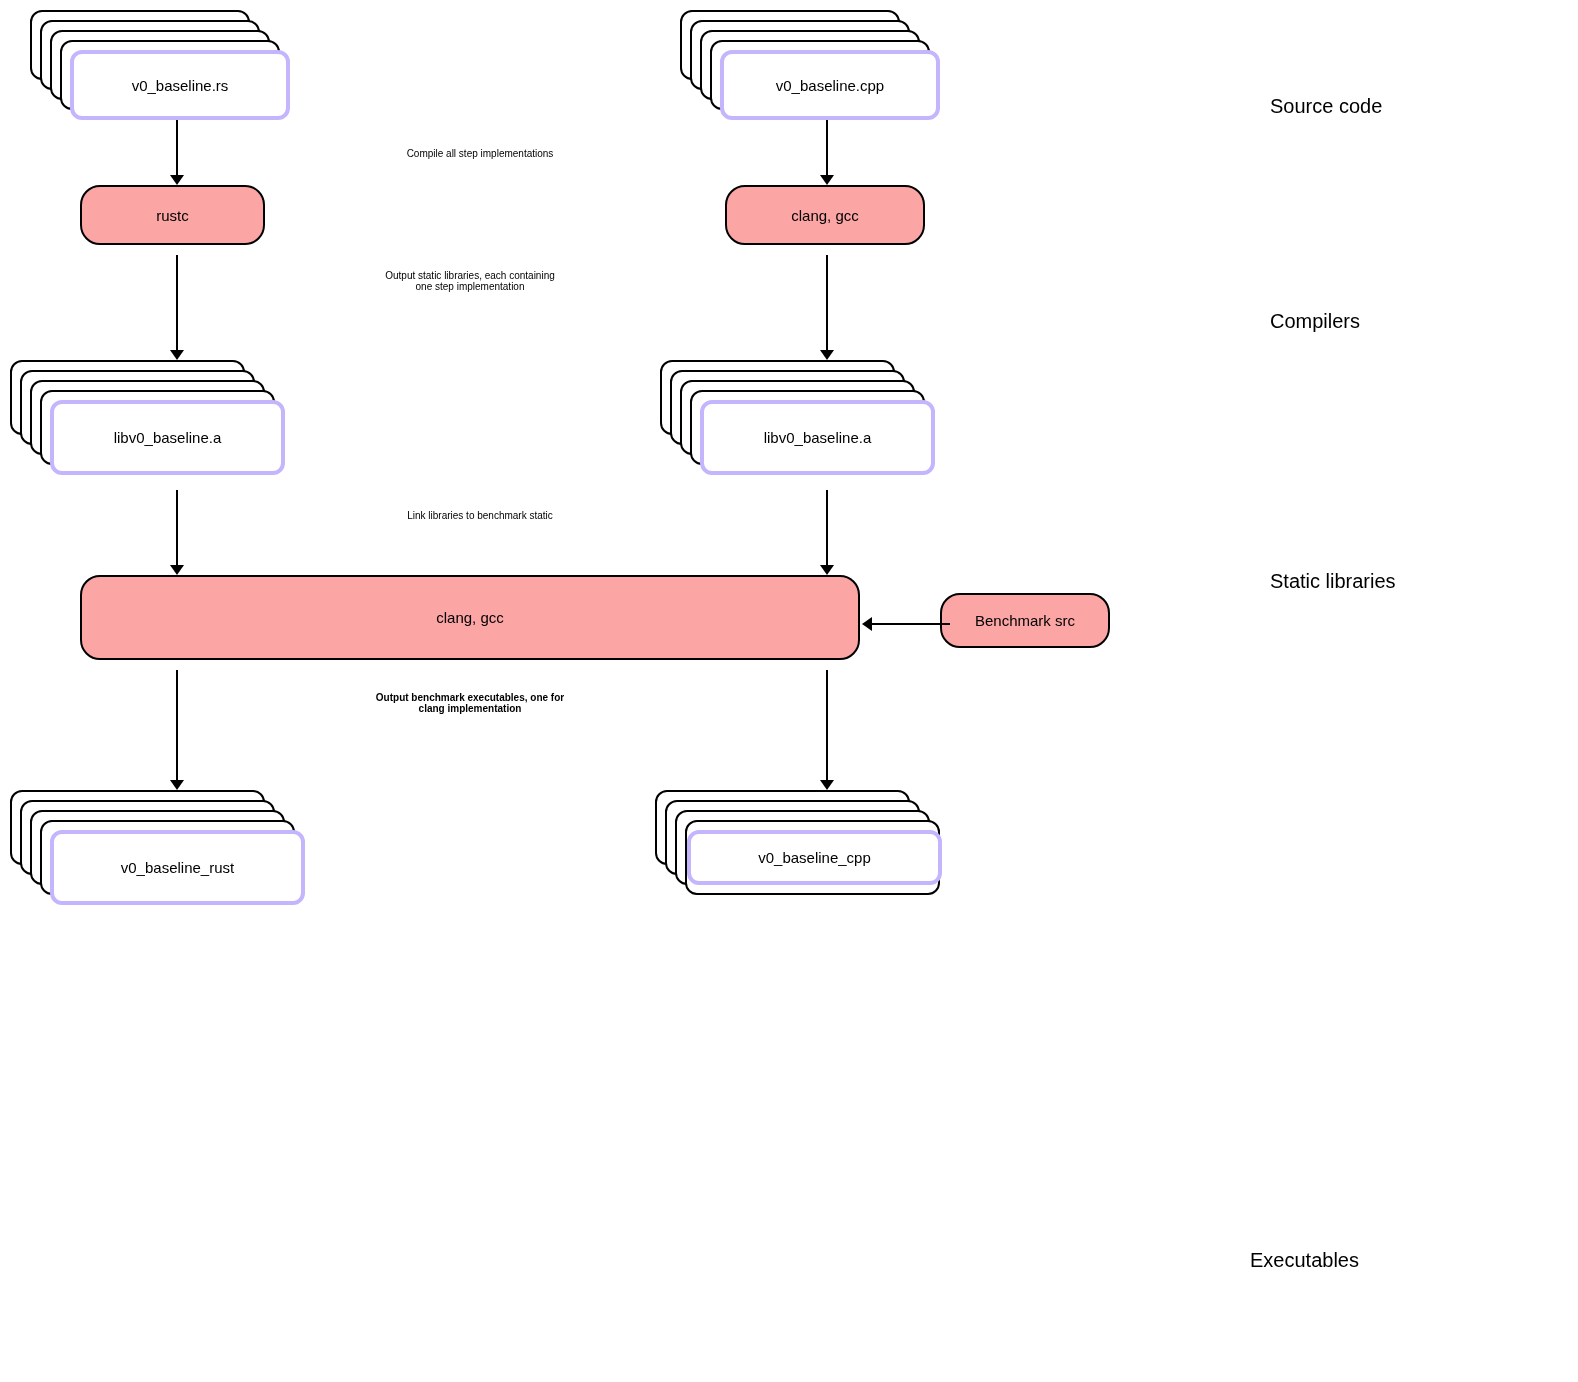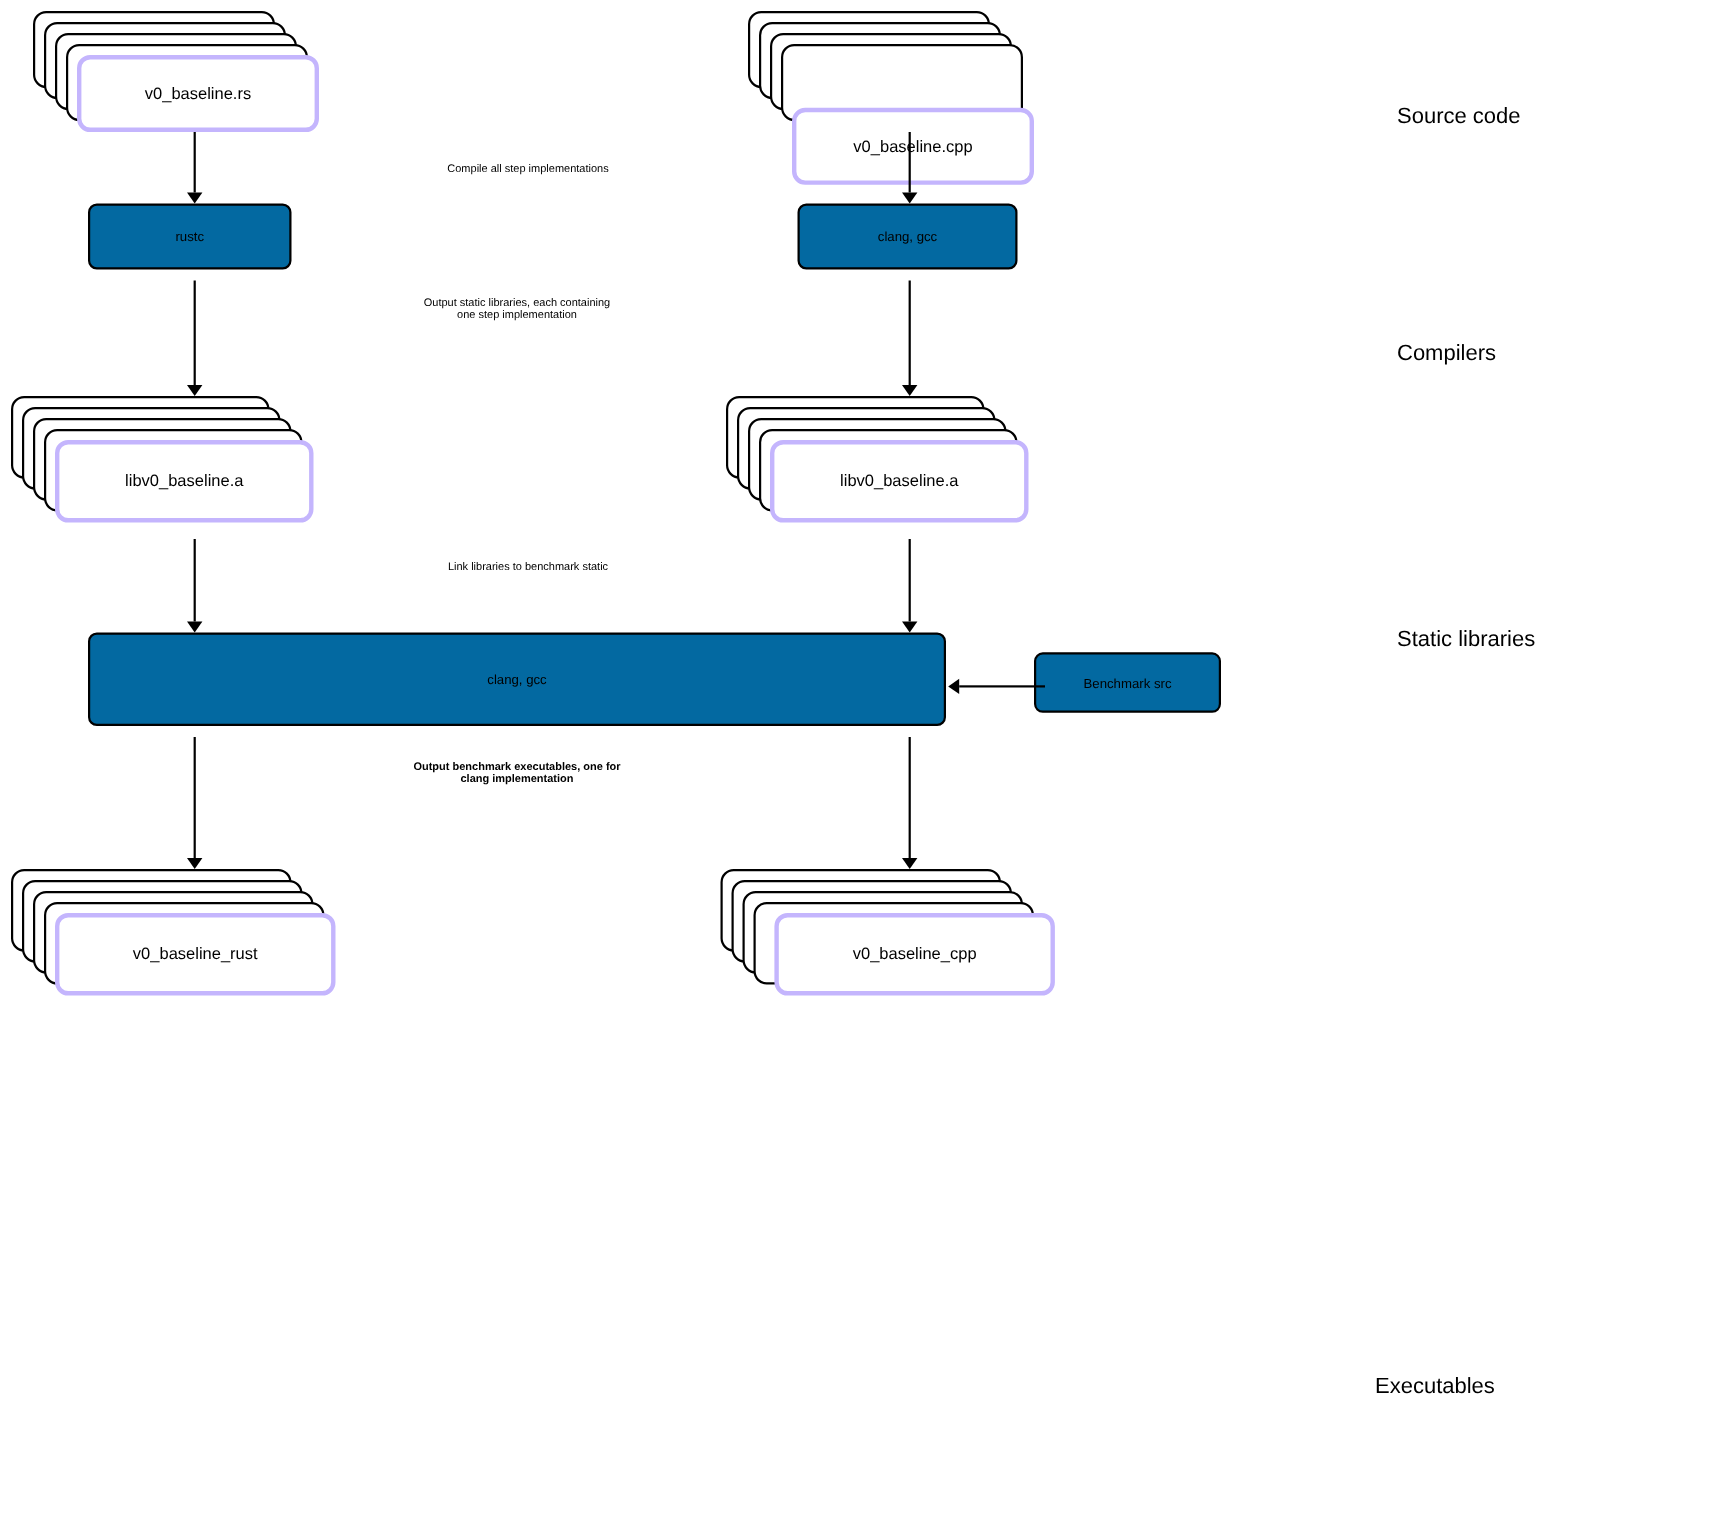--- a/index.html
+++ b/index.html
@@ -39,26 +39,26 @@
       display: flex;
       align-items: center;
       justify-content: center;
       font-size: 15px;
       text-align: center;
     }
 
     .box {
       position: absolute;
       border: 2px solid #000;
-      border-radius: 8px;
-      background: #0369a1;
+      border-radius: 20px;
+      background: #fca5a5;
       display: flex;
       align-items: center;
       justify-content: center;
-      font-size: 12px;
+      font-size: 15px;
       text-align: center;
     }
 
     .label-text {
       position: absolute;
       font-size: 10px;
       text-align: center;
     }
 
     .right-label {
@@ -160,21 +160,21 @@
     <div class="stack-card" style="width:255px; height:75px; top:20px; left:20px;"></div>
     <div class="stack-card" style="width:255px; height:75px; top:30px; left:30px;"></div>
     <div class="stack-label" style="width:255px; height:75px; top:40px; left:40px;">v0_baseline_rust</div>
   </div>
 
   <div class="stack-group" style="left: 680px; top: 10px;">
     <div class="stack-card" style="width:220px; height:70px; top:0px; left:0px;"></div>
     <div class="stack-card" style="width:220px; height:70px; top:10px; left:10px;"></div>
     <div class="stack-card" style="width:220px; height:70px; top:20px; left:20px;"></div>
     <div class="stack-card" style="width:220px; height:70px; top:30px; left:30px;"></div>
-    <div class="stack-label" style="width:220px; height:70px; top:40px; left:40px;margin-top:48px;">v0_baseline.cpp</div>
+    <div class="stack-label" style="width:220px; height:70px; top:40px; left:40px;">v0_baseline.cpp</div>
   </div>
 
   <div class="arrow-down" style="left: 820px; top: 120px;">
     <div class="line" style="height: 55px;"></div>
     <div class="head"></div>
   </div>
 
   <div class="box" style="left: 725px; top: 185px; width: 200px; height: 60px;">clang, gcc</div>
 
   <div class="arrow-down" style="left: 820px; top: 255px;">
@@ -198,21 +198,21 @@
   <div class="arrow-down" style="left: 820px; top: 670px;">
     <div class="line" style="height: 110px;"></div>
     <div class="head"></div>
   </div>
 
   <div class="stack-group" style="left: 655px; top: 790px;">
     <div class="stack-card" style="width:255px; height:75px; top:0px; left:0px;"></div>
     <div class="stack-card" style="width:255px; height:75px; top:10px; left:10px;"></div>
     <div class="stack-card" style="width:255px; height:75px; top:20px; left:20px;"></div>
     <div class="stack-card" style="width:255px; height:75px; top:30px; left:30px;"></div>
-    <div class="stack-label" style="width:255px; height:75px; top:40px; left:49px;">v0_baseline_cpp</div>
+    <div class="stack-label" style="width:255px; height:55px; top:40px; left:32px;">v0_baseline_cpp</div>
   </div>
 
   <div class="box" style="left: 80px; top: 575px; width: 780px; height: 85px;">clang, gcc</div>
 
   <div class="box" style="left: 940px; top: 593px; width: 170px; height: 55px;">Benchmark src</div>
 
   <div class="arrow-left" style="left: 862px; top: 617px;">
     <div class="head"></div>
     <div class="line" style="width: 78px;"></div>
   </div>

